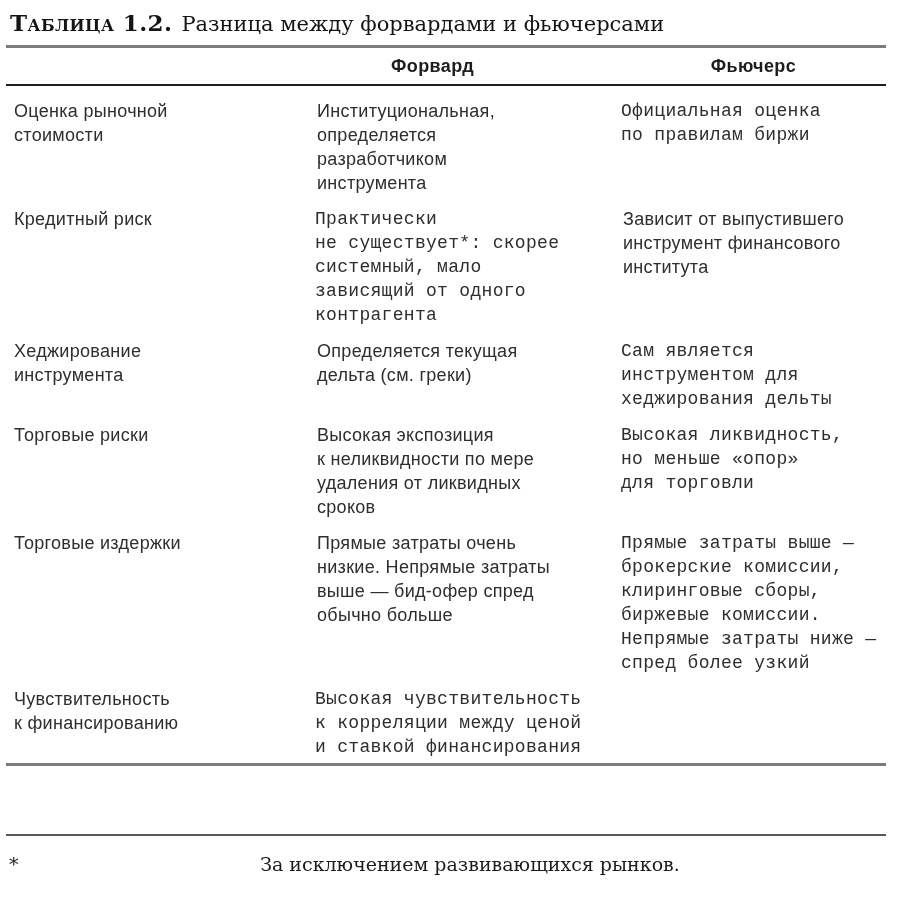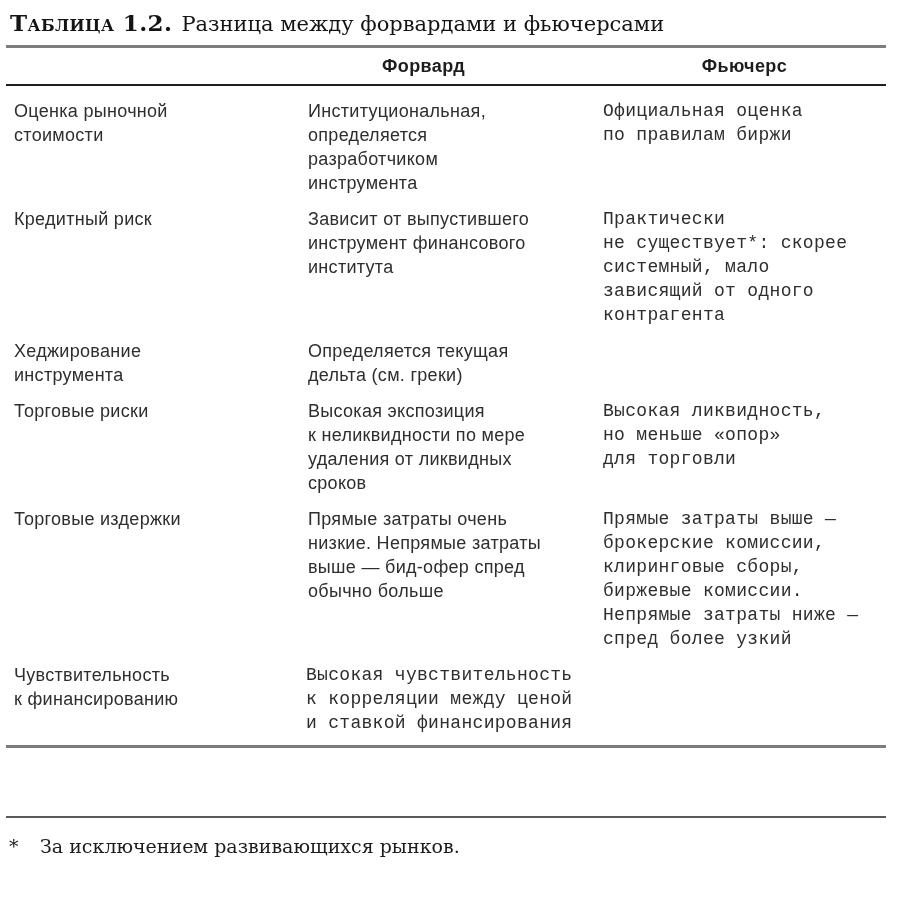--- a/index.html
+++ b/index.html
@@ -54,20 +54,21 @@
     background: #1f1f1f;
   }
   .rule-foot {
     height: 2px;
     background: #5a5a5a;
   }
 
   .grid-row {
     display: grid;
     grid-template-columns: 294px 297px 1fr;
+    gap: 9px;
   }
   .header-row {
     height: 36px;
     align-items: center;
   }
   .header-cell {
     font-weight: bold;
     font-size: 18px;
     letter-spacing: 0.4px;
     color: #1d1d1d;
@@ -75,21 +76,21 @@
   }
   .header-forward {
     transform: translateX(-25px);
   }
   .header-futures {
     transform: translateX(3px);
   }
 
   .table-body {
     padding-top: 13px;
-    padding-bottom: 10px;
+    padding-bottom: 4px;
   }
   .body-row {
     margin-bottom: 12px;
   }
   .body-row:last-child {
     margin-bottom: 0;
   }
   .cell {
     font-size: 18px;
     line-height: 24px;
@@ -114,20 +115,21 @@
     margin-top: 16px;
   }
   .fn-marker {
     width: 40px;
     padding-left: 9px;
     box-sizing: border-box;
     flex: 0 0 auto;
   }
   .fn-text {
     flex: 1 1 auto;
+    text-align: center;
   }
 </style>
 </head>
 <body>
 
 <div class="page">
 
   <div class="title">
     <span class="title-label">Таблица 1.2.</span><span class="title-caption">Разница между форвардами и фьючерсами</span>
   </div>
@@ -153,35 +155,38 @@
 определяется
 разработчиком
 инструмента</div>
         <div class="cell cell-futures">Официальная оценка
 по правилам биржи</div>
       </div>
 
 
       <div class="grid-row body-row">
         <div class="cell cell-label">Кредитный риск</div>
-        <div class="cell cell-forward">Зависит от выпустившего
-инструмент финансового
-института</div>
         <div class="cell cell-futures">Практически
 не существует*: скорее
 системный, мало
 зависящий от одного
 контрагента</div>
+        <div class="cell cell-forward">Зависит от выпустившего
+инструмент финансового
+института</div>
       </div>
 
       <div class="grid-row body-row">
         <div class="cell cell-label">Хеджирование
 инструмента</div>
         <div class="cell cell-forward">Определяется текущая
 дельта (см. греки)</div>
+        <div class="cell cell-futures">Сам является
+инструментом для
+хеджирования дельты</div>
       </div>
 
       <div class="grid-row body-row">
         <div class="cell cell-label">Торговые риски</div>
         <div class="cell cell-forward">Высокая экспозиция
 к неликвидности по мере
 удаления от ликвидных
 сроков</div>
         <div class="cell cell-futures">Высокая ликвидность,
 но меньше «опор»

